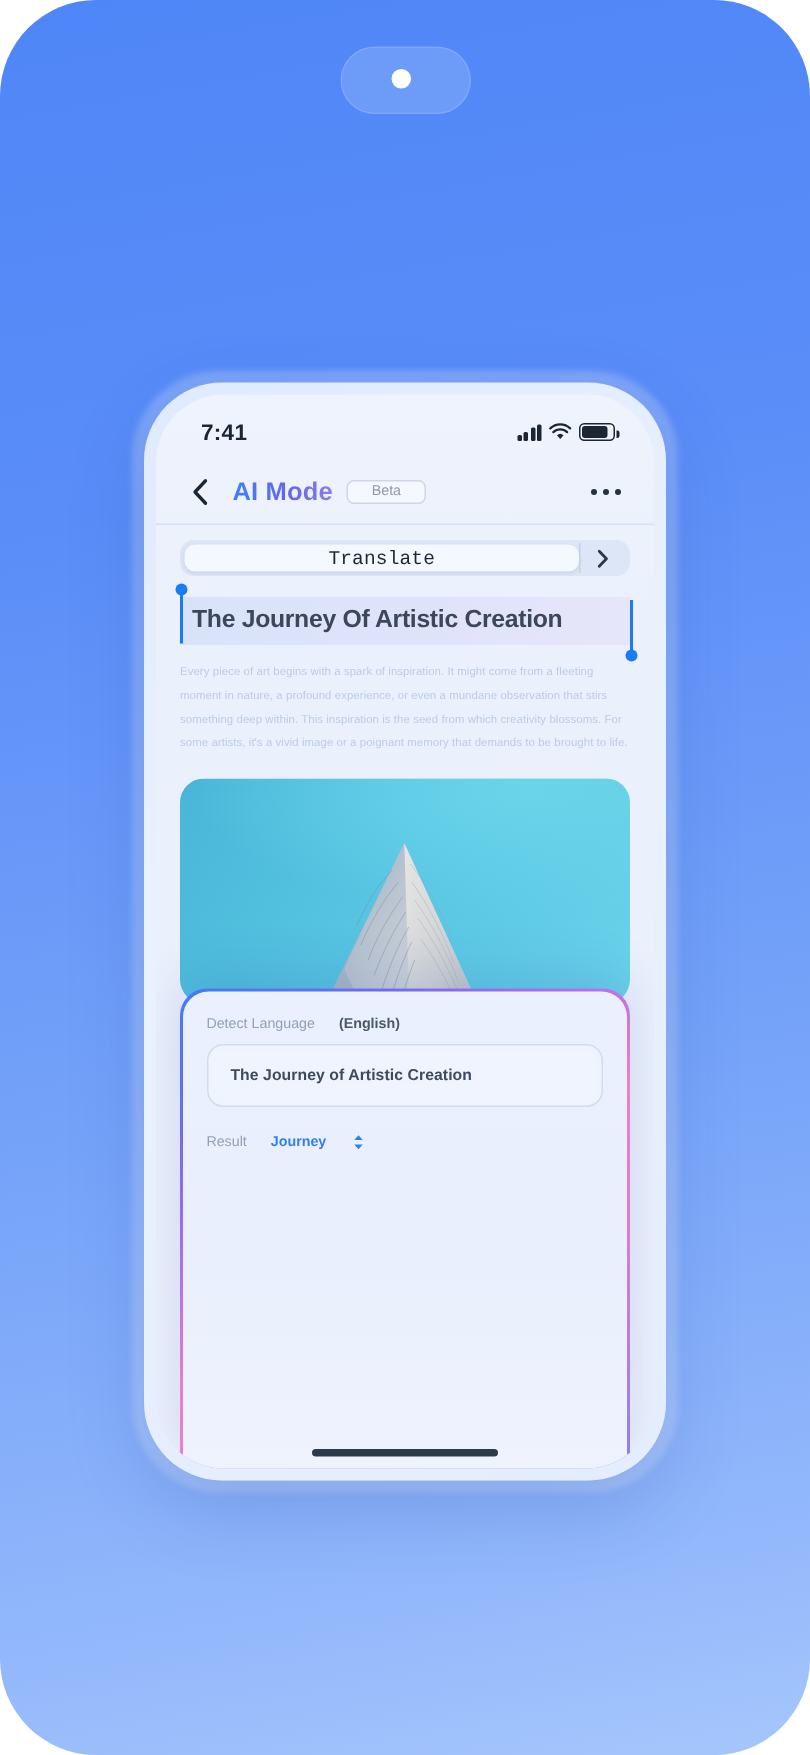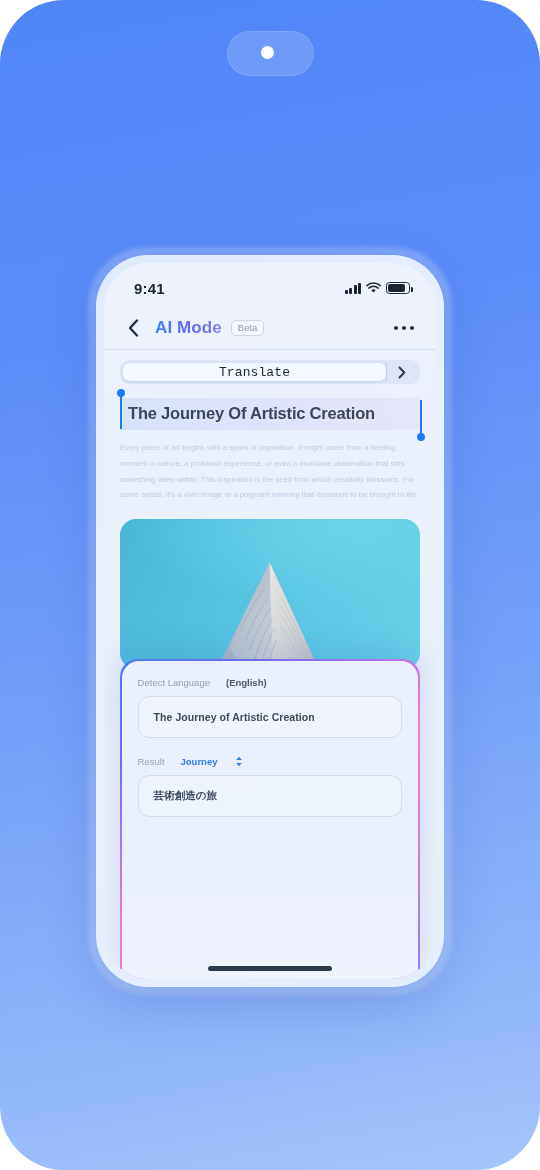--- a/index.html
+++ b/index.html
@@ -177,21 +177,21 @@
     background-clip: text;
     color: transparent;
     letter-spacing: 0.1px;
   }
   .beta-badge {
     margin-left: 9px;
     font-size: 9.5px;
     color: #8d99ad;
     border: 1px solid #ccd6e6;
     border-radius: 5px;
-    padding: 2px 6px 3px;
+    padding: 2px 16px 3px;
     background: rgba(255,255,255,0.45);
     line-height: 1;
   }
   .nav-spacer { flex: 1; }
   .more-icon {
     display: flex;
     gap: 3.5px;
     align-items: center;
     padding: 6px 0;
   }
@@ -426,21 +426,21 @@
     <div class="badge">
       <span class="badge-dot"></span>
     </div>
   </div>
 
   <div class="phone-glow"></div>
   <div class="phone">
     <div class="screen">
 
       <div class="statusbar">
-        <div class="status-time">9:41</div>
+        <div class="status-time">7:41</div>
         <div class="status-icons">
           <span class="signal">
             <i></i>
               <i></i>
               <i></i>
               <i></i>
           </span>
           <span style="display:flex;align-items:center;">
             <svg width="15" height="12" viewBox="0 0 15 12">
               <path d="M7.5 10.6 L5.3 8.2 a3.2 3.2 0 0 1 4.4 0 Z" fill="#1c2533"></path>
@@ -544,23 +544,20 @@
             <div class="field-label">
               <span>Result</span>
               <span class="accent">Journey</span>
               <span class="updown">
                 <svg width="8" height="11" viewBox="0 0 8 11">
                   <path d="M4 0.8 L6.8 4 L1.2 4 Z" fill="#2f7ef3"></path>
                   <path d="M4 10.2 L1.2 7 L6.8 7 Z" fill="#2f7ef3"></path>
                 </svg>
               </span>
             </div>
-            <div class="field-box">
-              <span class="field-value">芸術創造の旅</span>
-            </div>
           </div>
 
           <div class="home-indicator"></div>
         </div>
       </div>
 
     </div>
   </div>
 </div>
 

